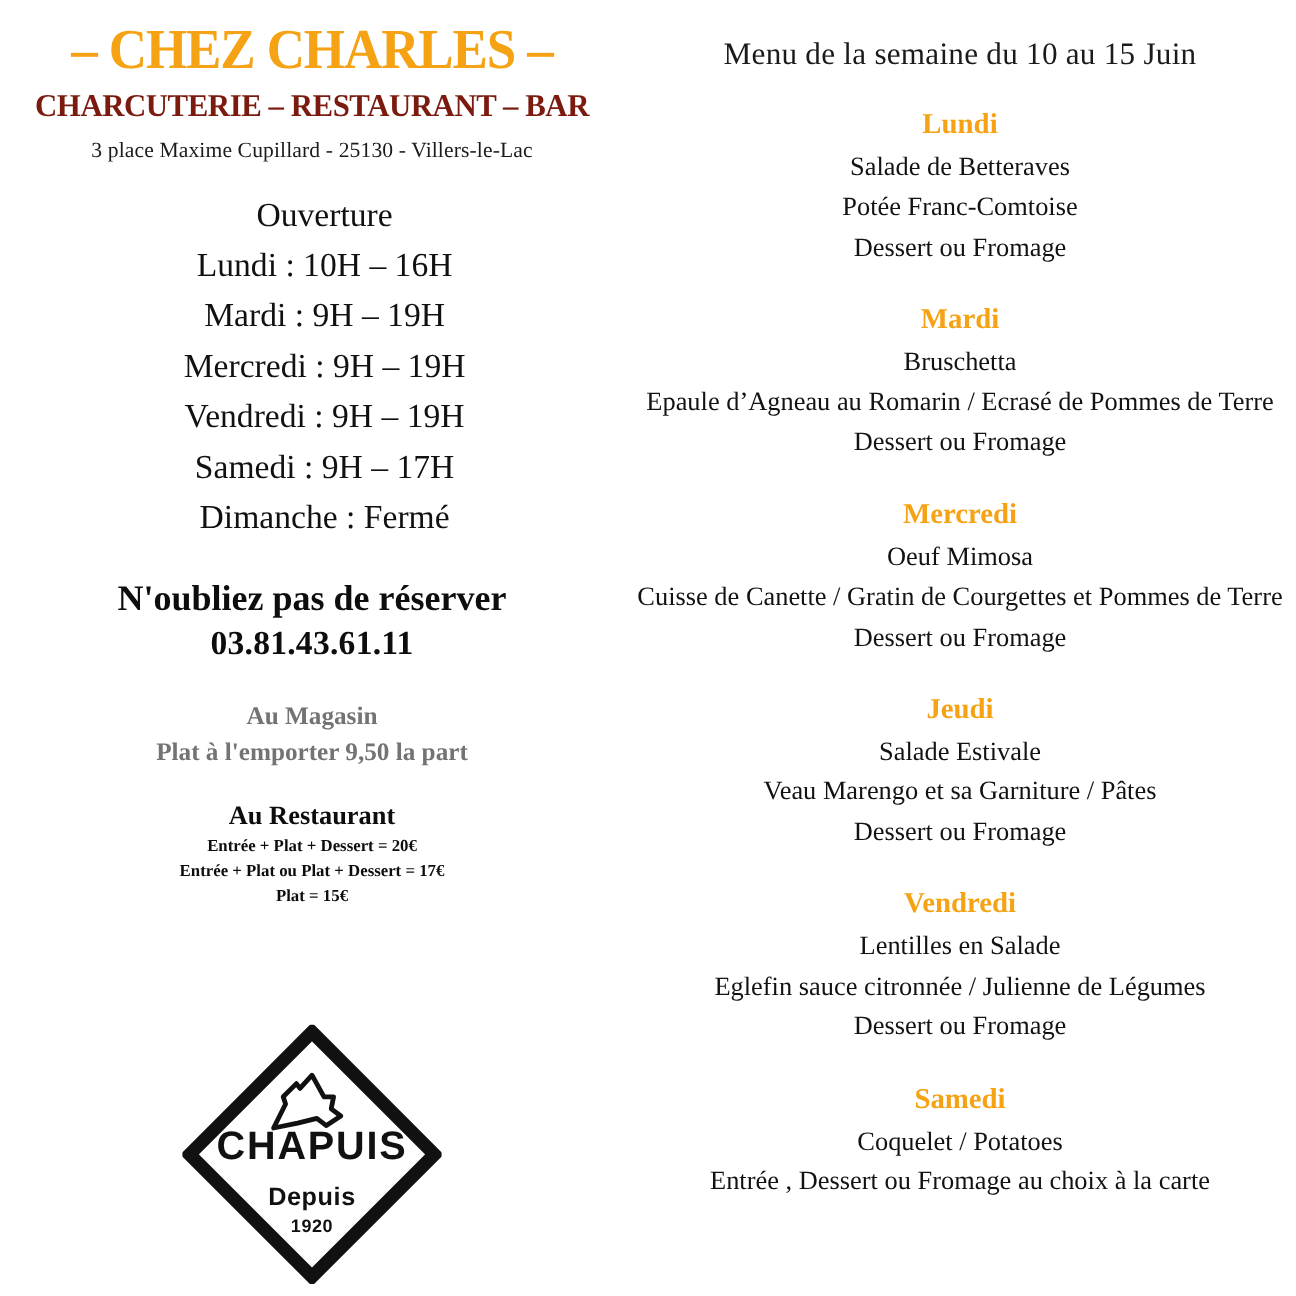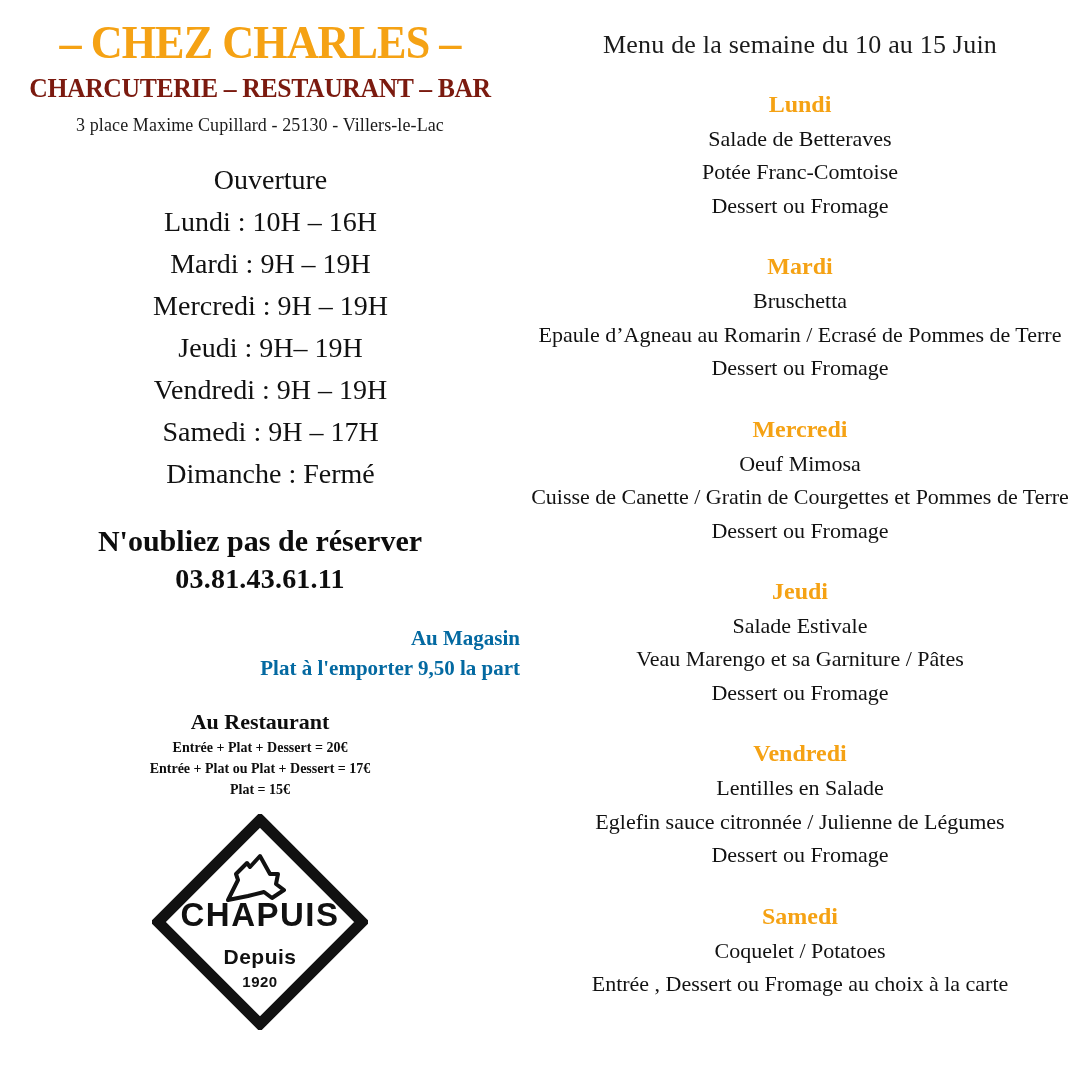--- a/index.html
+++ b/index.html
@@ -88,22 +88,22 @@
   .reserve-phone {
     font-size: 28px;
     font-weight: bold;
     color: #0d0d0d;
     line-height: 1.35;
     letter-spacing: 0.2px;
   }
 
   .shop-block {
     margin-top: 26px;
-    text-align: right;
-    color: #0369a1;
+    text-align: center;
+    color: #737373;
   }
   .shop-title {
     font-size: 21px;
     font-weight: bold;
     line-height: 1.4;
   }
   .shop-line {
     font-size: 21px;
     font-weight: bold;
     line-height: 1.45;
@@ -123,21 +123,21 @@
     font-size: 14px;
     font-weight: bold;
     line-height: 1.5;
     white-space: nowrap;
   }
 
   
   .logo-wrap {
     position: absolute;
     left: 152px;
-    top: 814px;
+    top: 854px;
     width: 216px;
     height: 216px;
   }
   .logo-wrap svg { display: block; }
 
   
   .right-col {
     width: 560px;
     position: relative;
     padding-top: 30px;
@@ -176,21 +176,20 @@
 
     <div class="brand-title">– CHEZ CHARLES –</div>
     <div class="brand-sub">CHARCUTERIE – RESTAURANT – BAR</div>
     <div class="brand-address">3 place Maxime Cupillard - 25130 - Villers-le-Lac</div>
 
     <div class="hours-block">
       <div class="hours-title">Ouverture</div>
       <div class="hours-row">Lundi : 10H – 16H</div>
       <div class="hours-row">Mardi : 9H – 19H</div>
       <div class="hours-row">Mercredi : 9H – 19H</div>
-      <div class="hours-row">Jeudi : 9H– 19H</div>
       <div class="hours-row">Vendredi : 9H – 19H</div>
       <div class="hours-row">Samedi : 9H – 17H</div>
       <div class="hours-row">Dimanche : Fermé</div>
     </div>
 
     <div class="reserve-block">
       <div class="reserve-title">N'oubliez pas de réserver</div>
       <div class="reserve-phone">03.81.43.61.11</div>
     </div>
 

